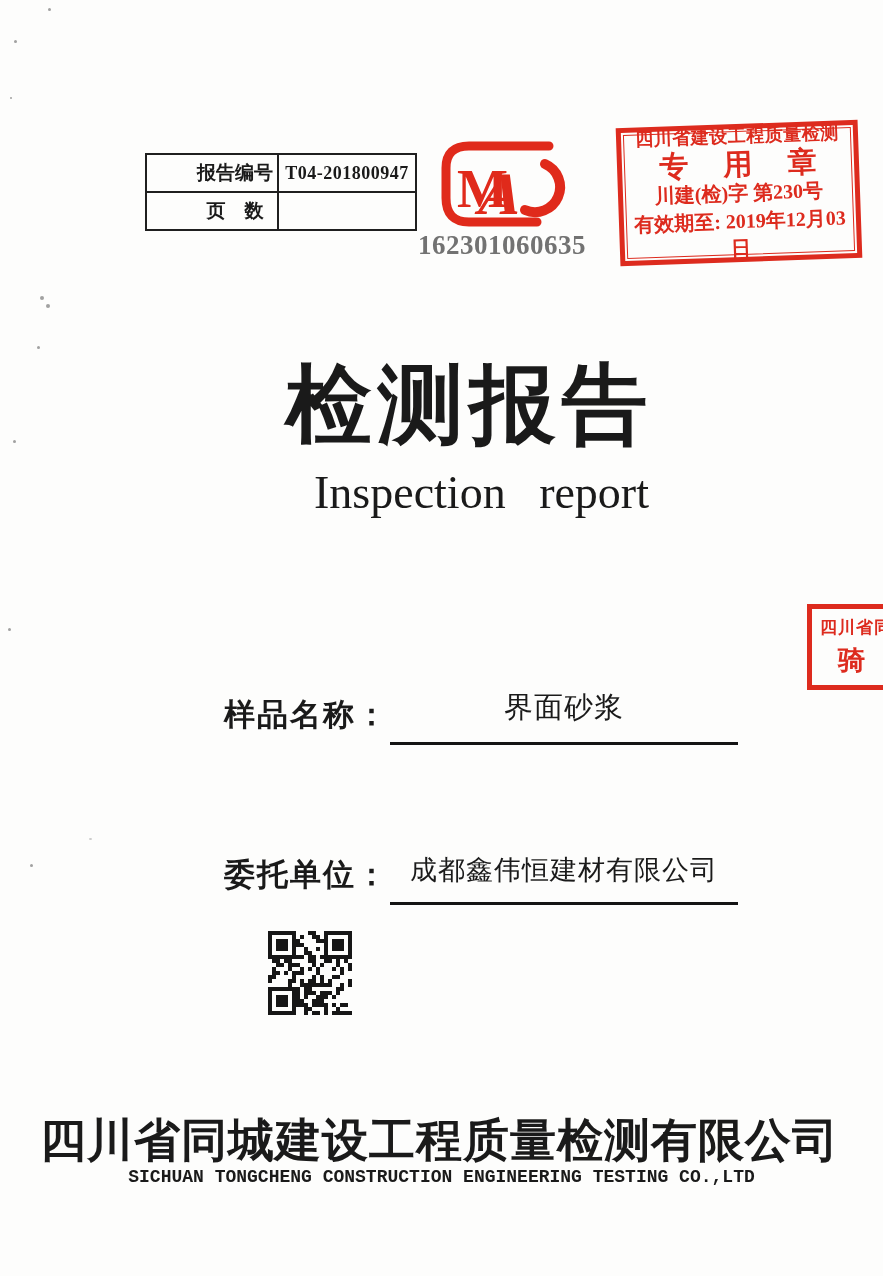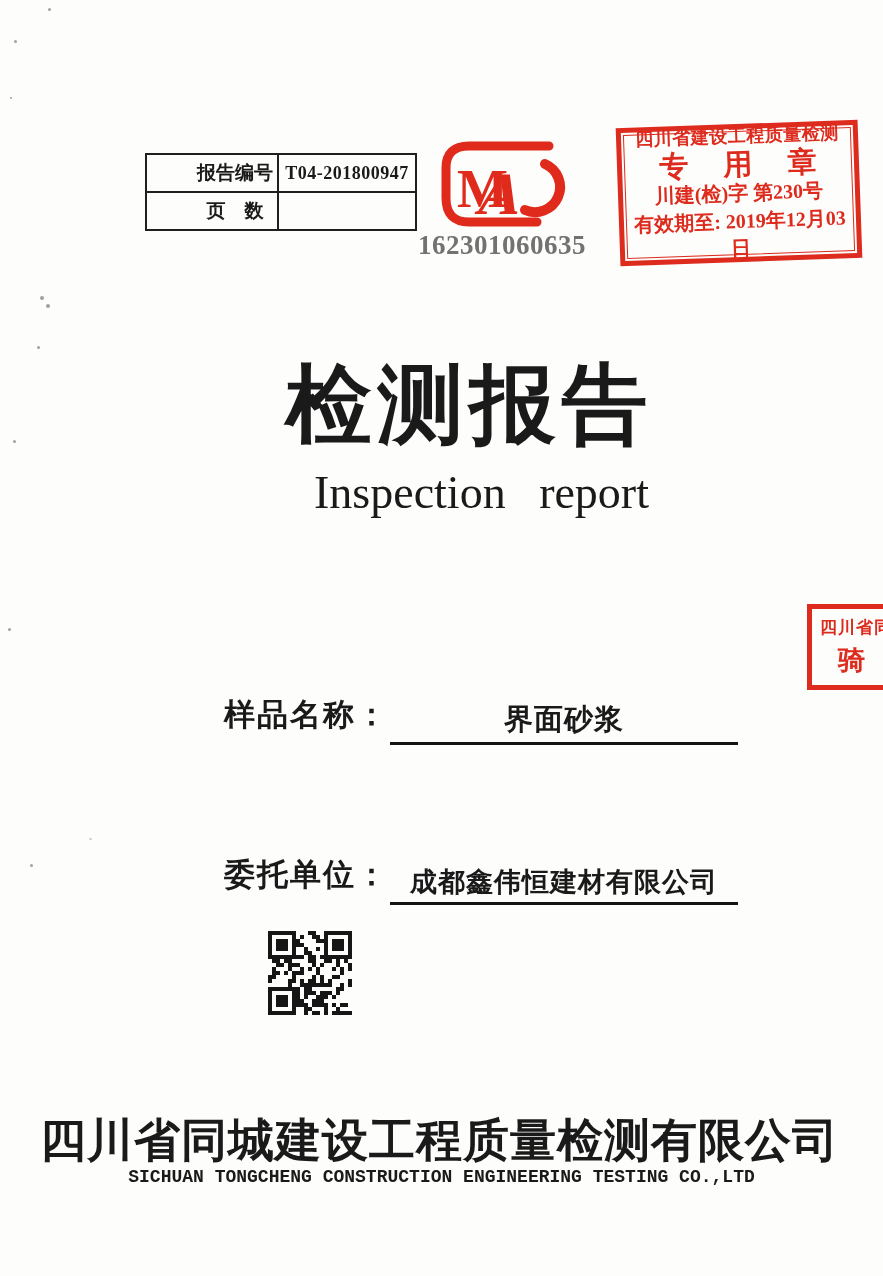--- a/index.html
+++ b/index.html
@@ -67,21 +67,21 @@
   .field-row{position:absolute;left:0;width:883px;height:50px;}
   .field-label{
     position:absolute;left:224px;bottom:6px;font-size:31px;font-weight:600;
     letter-spacing:2px;
   }
   .field-box{
     position:absolute;left:390px;width:348px;height:100%;
     border-bottom:3px solid #141414;
     display:flex;align-items:flex-end;justify-content:center;
   }
-  .field-value{font-size:29px;font-weight:700;padding-bottom:2px;letter-spacing:1px;}
+  .field-value{font-size:29px;font-weight:400;padding-bottom:14px;letter-spacing:1px;}
   #field-2 .field-value{font-size:27px;}
   
   #qr{position:absolute;left:268px;top:931px;}
   
   #footer-zh{
     position:absolute;top:1110px;left:0;width:100%;text-align:center;
     font-size:46px;font-weight:600;letter-spacing:1px;
     transform:translateX(-2px);
   }
   #footer-en{

